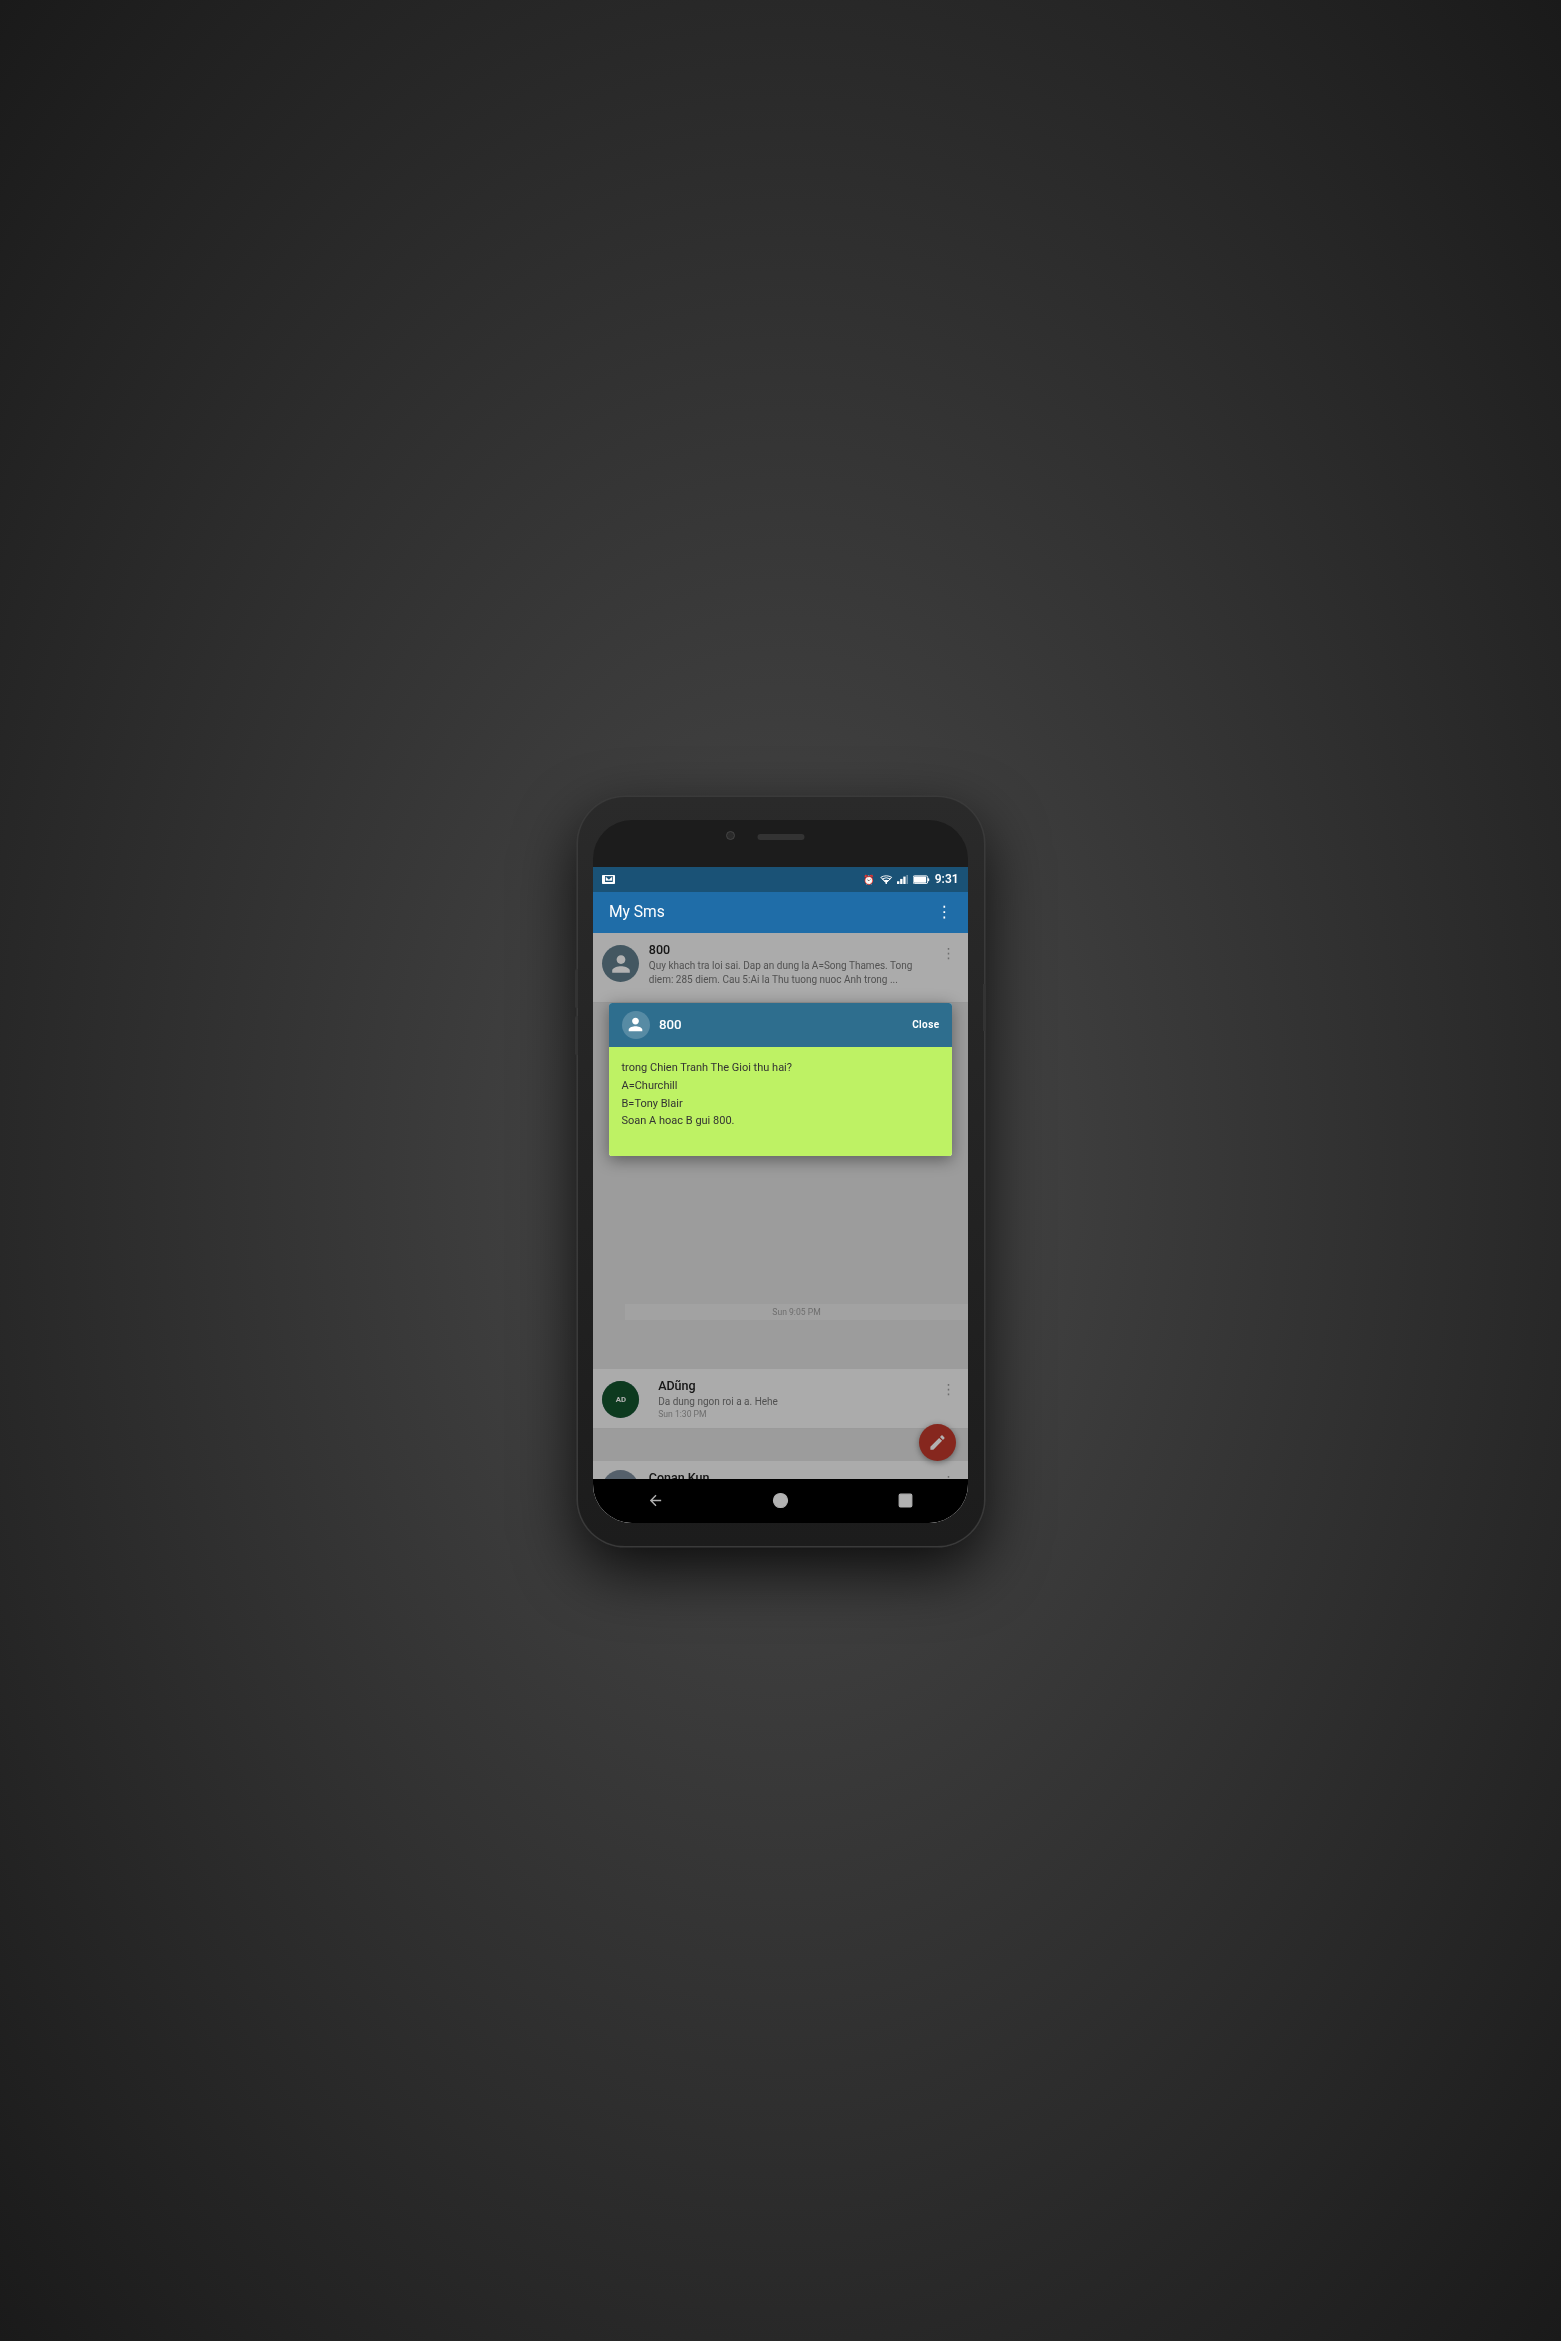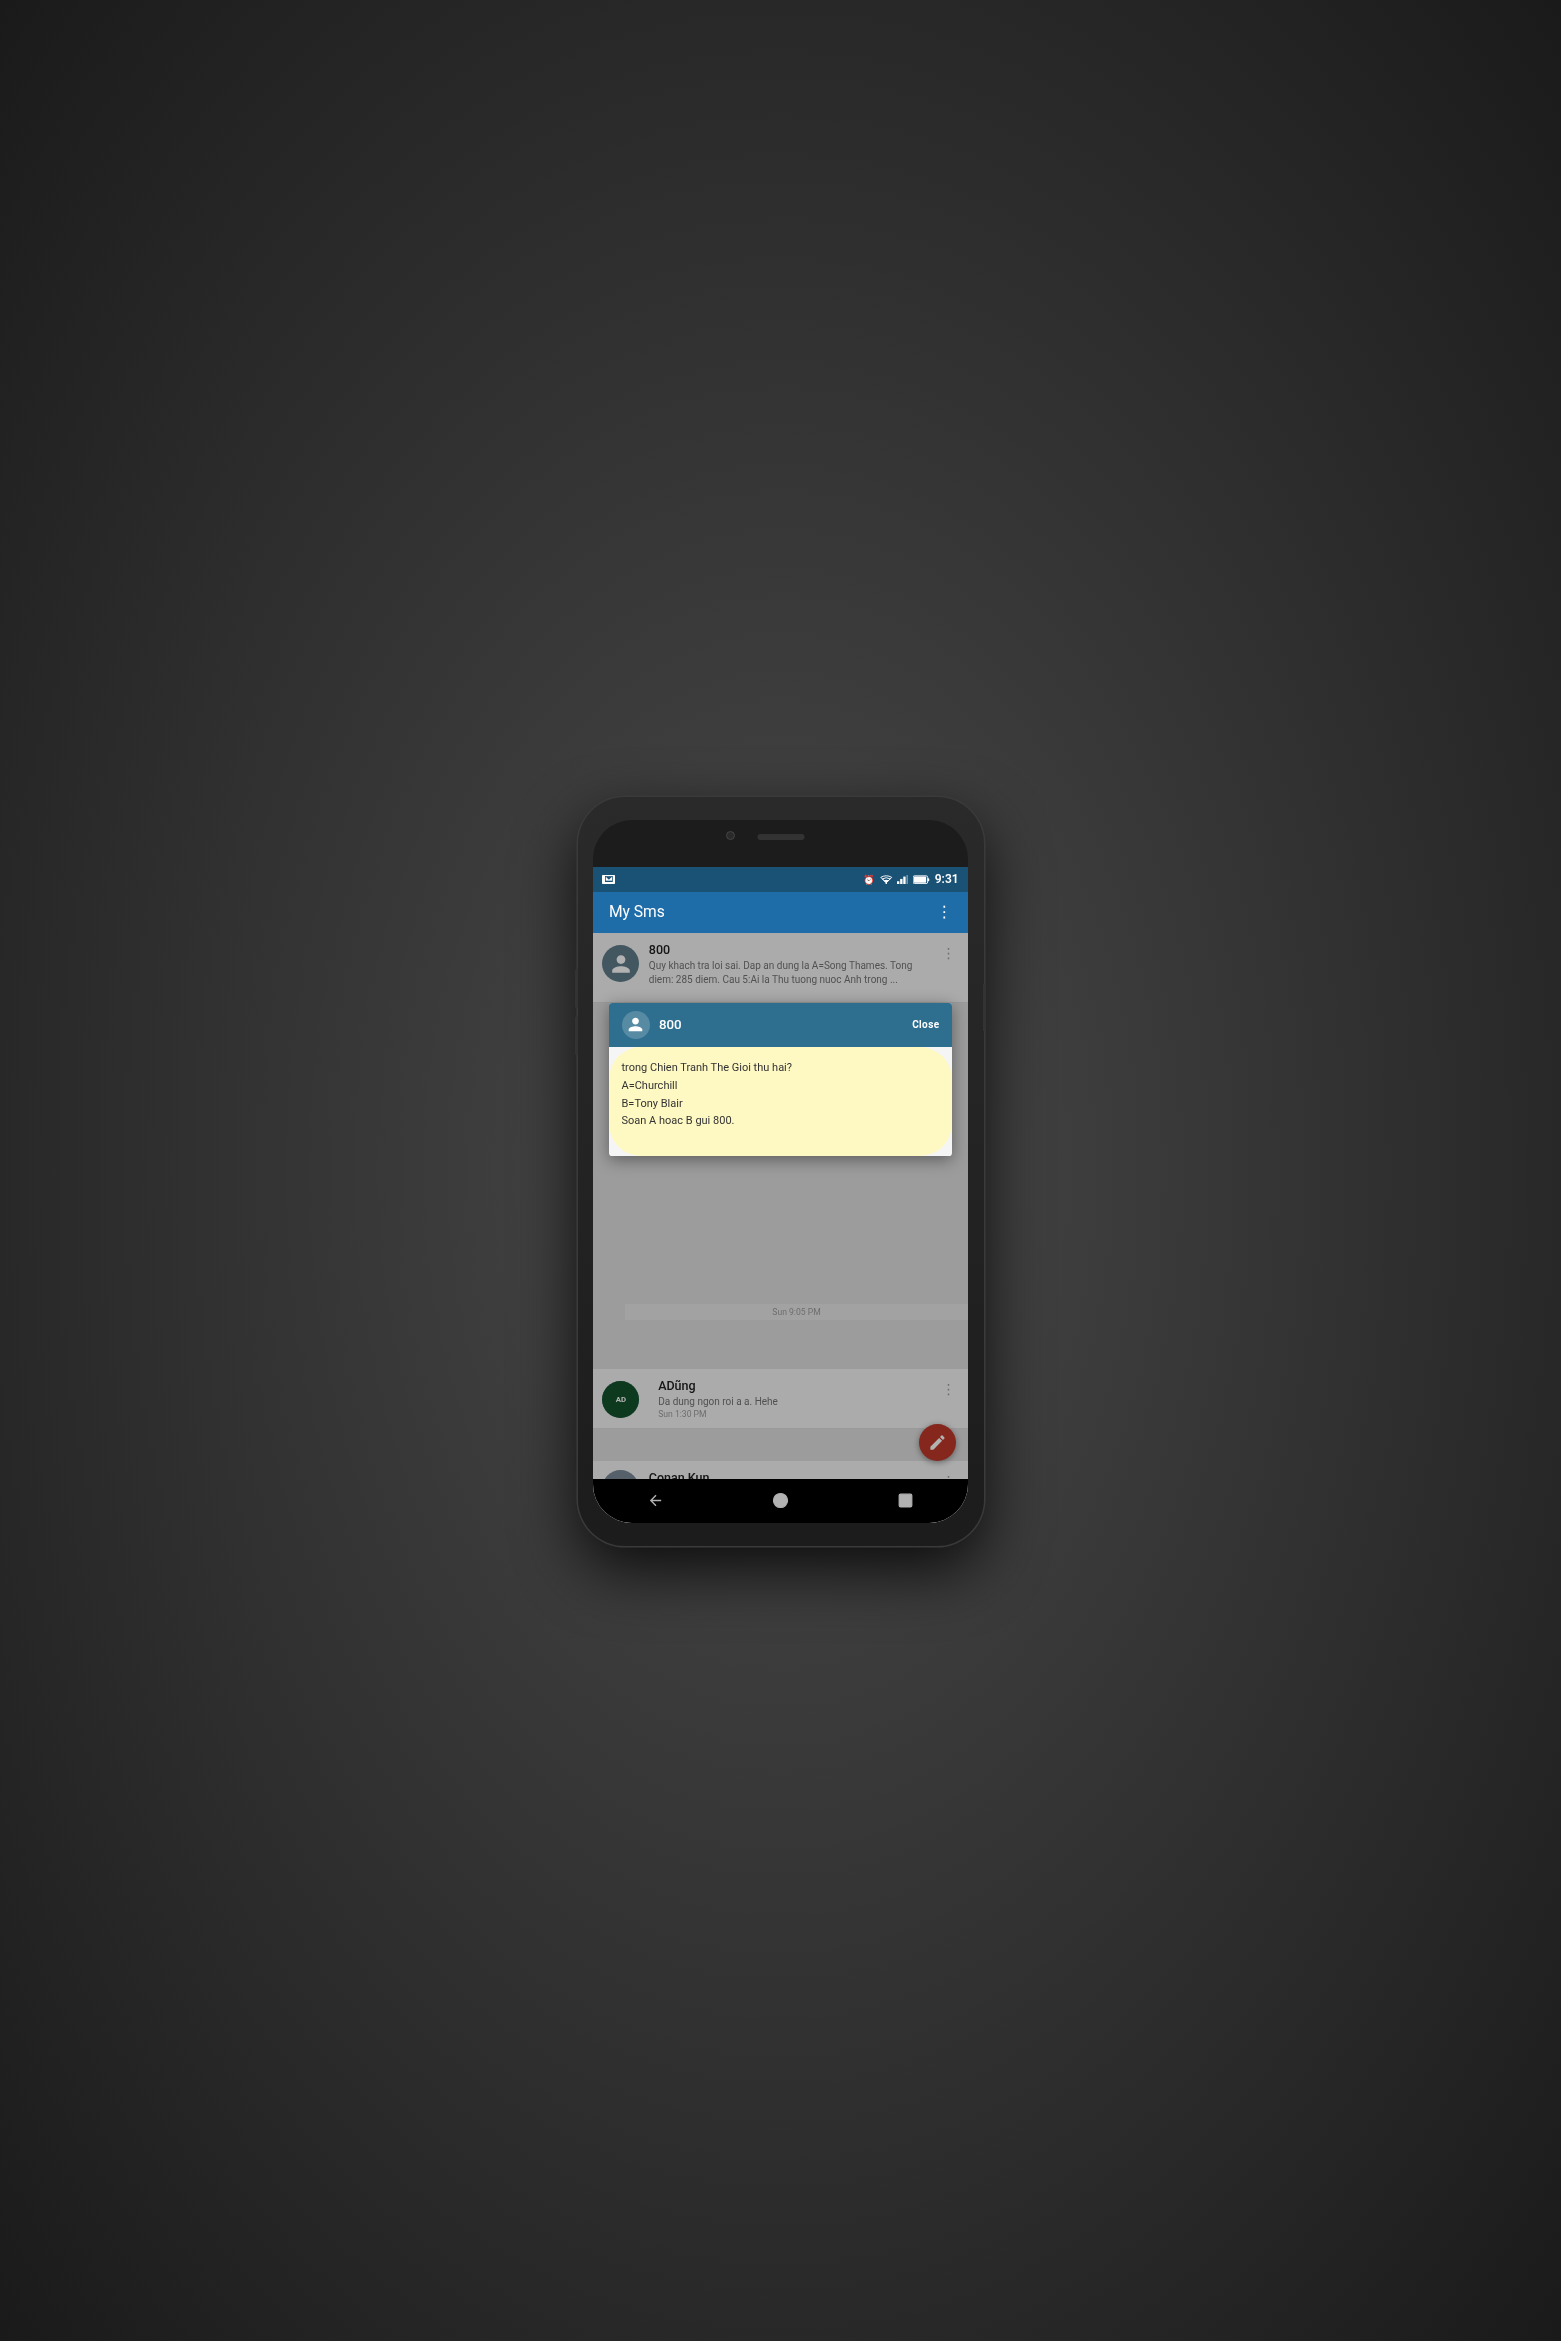--- a/index.html
+++ b/index.html
@@ -251,24 +251,23 @@
 
     .close-btn {
       color: white;
       font-size: 10px;
       font-weight: 700;
       cursor: pointer;
       letter-spacing: 0.4px;
     }
 
     .popup-body {
-      background: #fef9c3;
+      background: #bef264;
       padding: 12.5px;
       min-height: 109px;
-      border-radius: 32px;
     }
 
     .message-text {
       font-size: 11px;
       color: #333;
       line-height: 1.6;
     }
 
     .popup-input-area {
       background: #f0f0f0;

